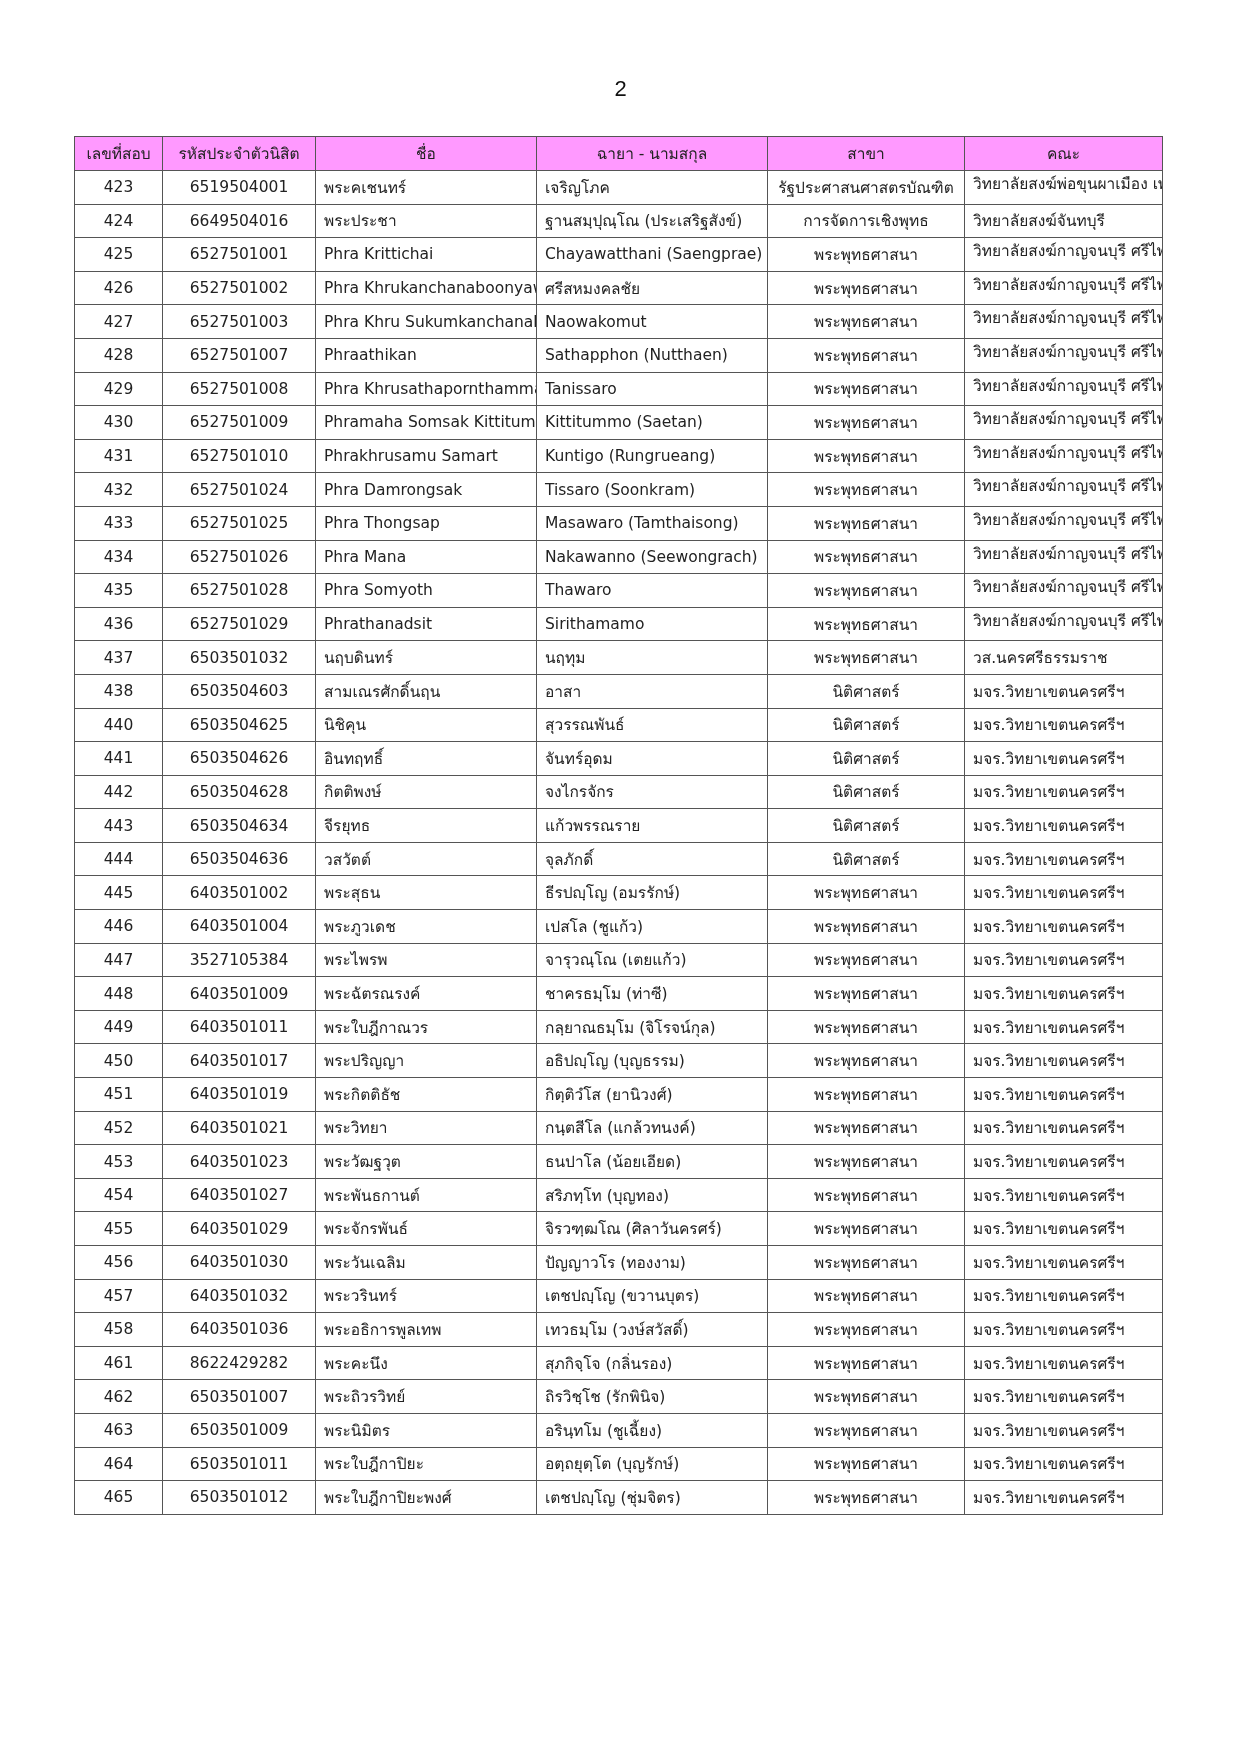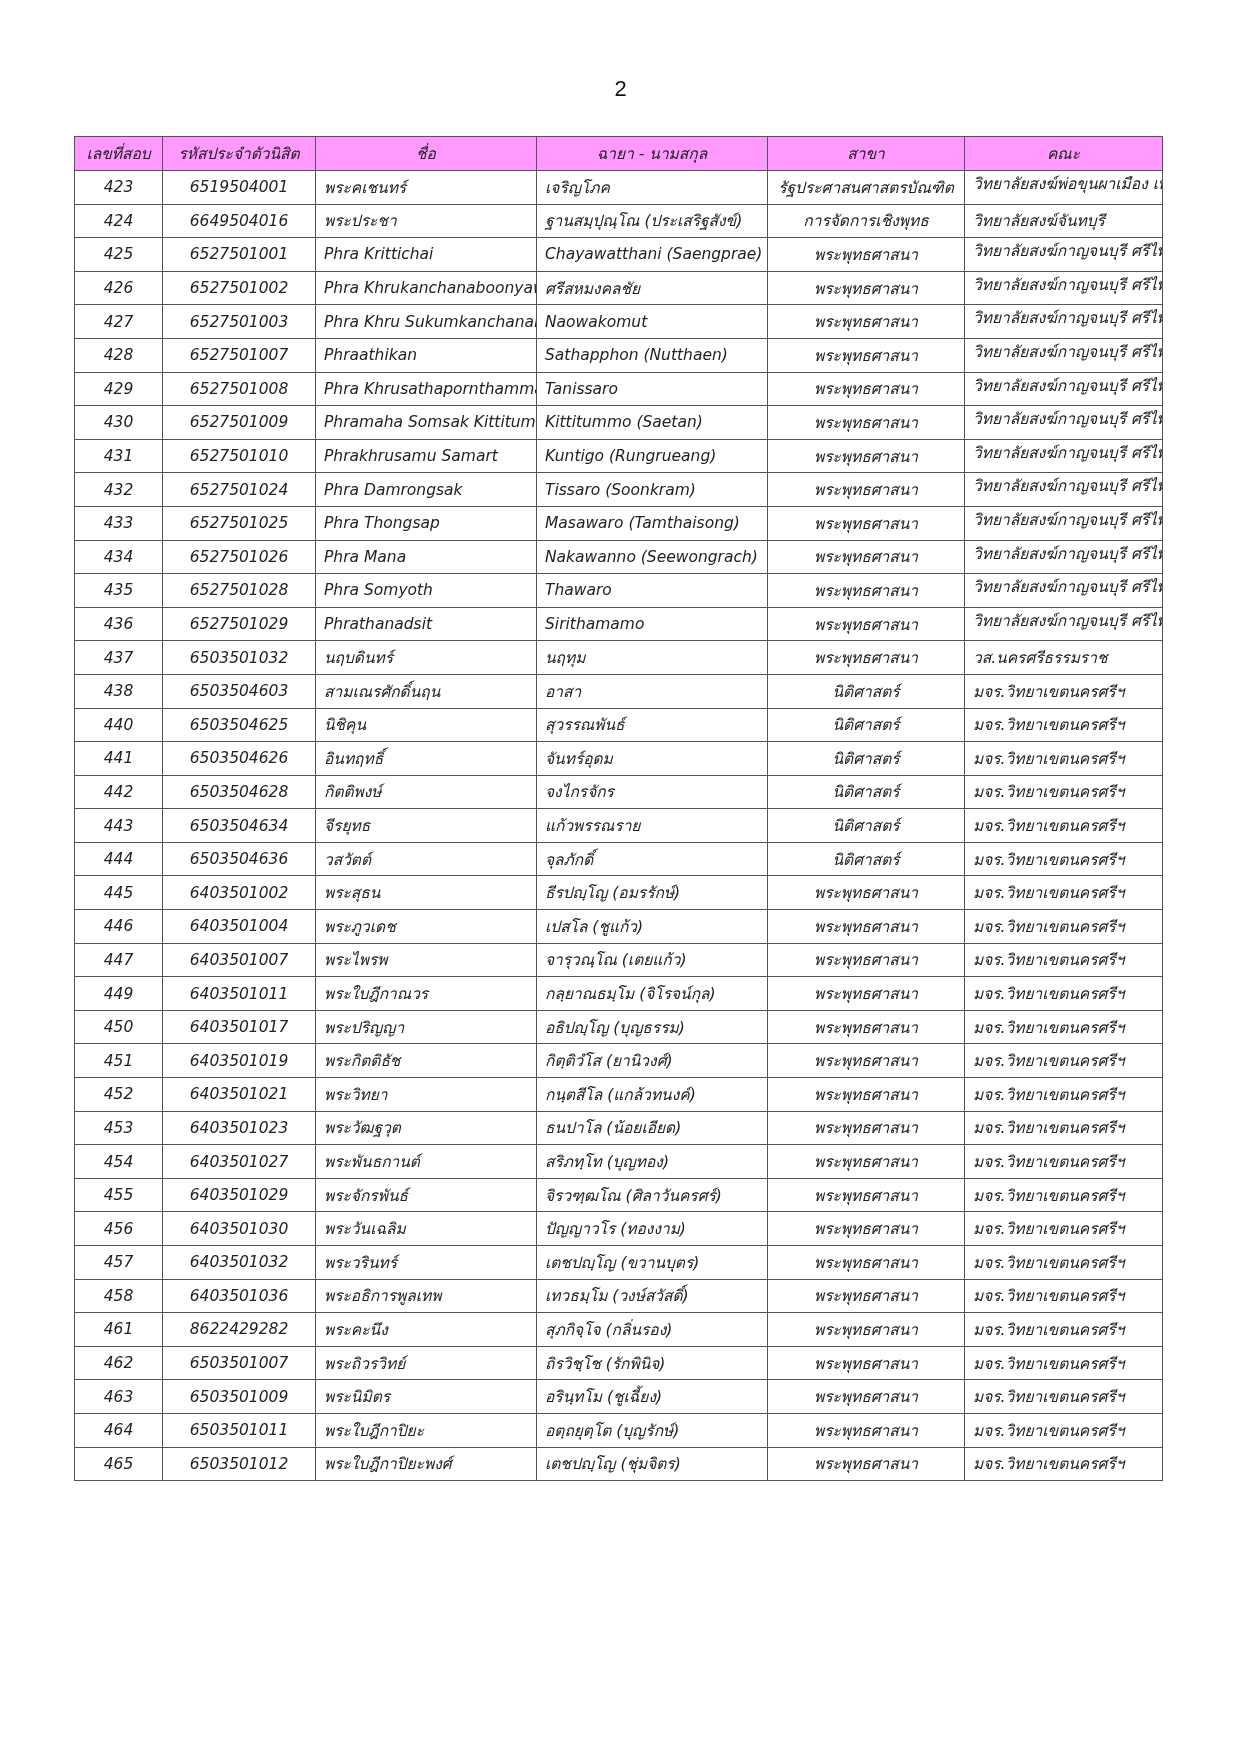--- a/index.html
+++ b/index.html
@@ -1,18 +1,18 @@
 <!DOCTYPE html>
 <html><head>
 <meta charset="utf-8">
 <style>
   html, body { margin:0; padding:0; background:#ffffff; }
   body { width:1241px; height:1755px; position:relative; font-family:"DejaVu Sans","Liberation Sans",sans-serif; color:#222; overflow:hidden; }
   .page-num { position:absolute; top:76px; left:0; width:1241px; text-align:center; font-size:22px; font-family:"Liberation Sans",sans-serif; color:#111; }
-  table.roster { position:absolute; top:136px; left:74px; width:1088px; border-collapse:collapse; table-layout:fixed;font-style:italic; }
+  table.roster { position:absolute; top:136px; left:74px; width:1088px; border-collapse:collapse; table-layout:fixed; }
   table.roster th, table.roster td { border:1.5px solid #555; height:32.6px; padding:0 8px; font-size:15.5px; white-space:nowrap; overflow:hidden; }
   table.roster th { background:#ff99ff; font-weight:normal; text-align:center; height:33px; }
   td.c-no, td.c-id, td.c-major { text-align:center; }
   td.c-name, td.c-sur { text-align:left; }
   td.c-fac { text-align:left; }
   td.small { font-size:12.5px; }
   td.fac-small { font-size:11.5px; text-align:left; padding-left:10px; vertical-align:top; padding-top:4px; }
   col.w-no { width:88px; } col.w-id { width:153px; } col.w-name { width:221px; }
   col.w-sur { width:231px; } col.w-major { width:197px; } col.w-fac { width:198px; }
 </style>
@@ -220,23 +220,31 @@
       <tr>
         <td class="c-no">446</td>
         <td class="c-id">6403501004</td>
         <td class="c-name">พระภูวเดช</td>
         <td class="c-sur">เปสโล (ชูแก้ว)</td>
         <td class="c-major">พระพุทธศาสนา</td>
         <td class="c-fac">มจร.วิทยาเขตนครศรีฯ</td>
       </tr>
       <tr>
         <td class="c-no">447</td>
-        <td class="c-id">6403501007</td>
+        <td class="c-id">3527105384</td>
         <td class="c-name">พระไพรพ</td>
         <td class="c-sur">จารุวณฺโณ (เตยแก้ว)</td>
+        <td class="c-major">พระพุทธศาสนา</td>
+        <td class="c-fac">มจร.วิทยาเขตนครศรีฯ</td>
+      </tr>
+      <tr>
+        <td class="c-no">448</td>
+        <td class="c-id">6403501009</td>
+        <td class="c-name">พระฉัตรณรงค์</td>
+        <td class="c-sur">ชาครธมฺโม (ท่าซี)</td>
         <td class="c-major">พระพุทธศาสนา</td>
         <td class="c-fac">มจร.วิทยาเขตนครศรีฯ</td>
       </tr>
       <tr>
         <td class="c-no">449</td>
         <td class="c-id">6403501011</td>
         <td class="c-name">พระใบฎีกาณวร</td>
         <td class="c-sur">กลฺยาณธมฺโม (จิโรจน์กุล)</td>
         <td class="c-major">พระพุทธศาสนา</td>
         <td class="c-fac">มจร.วิทยาเขตนครศรีฯ</td>

